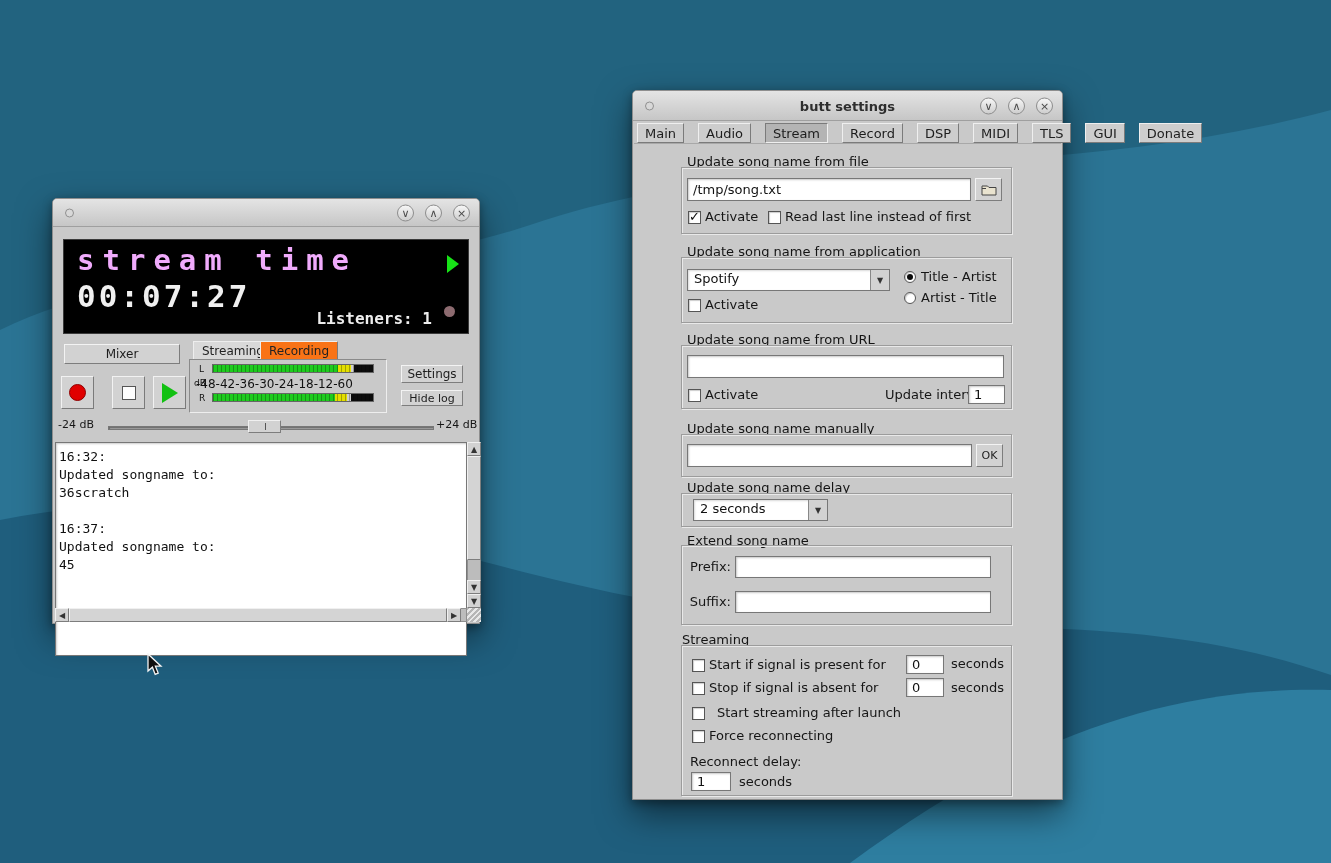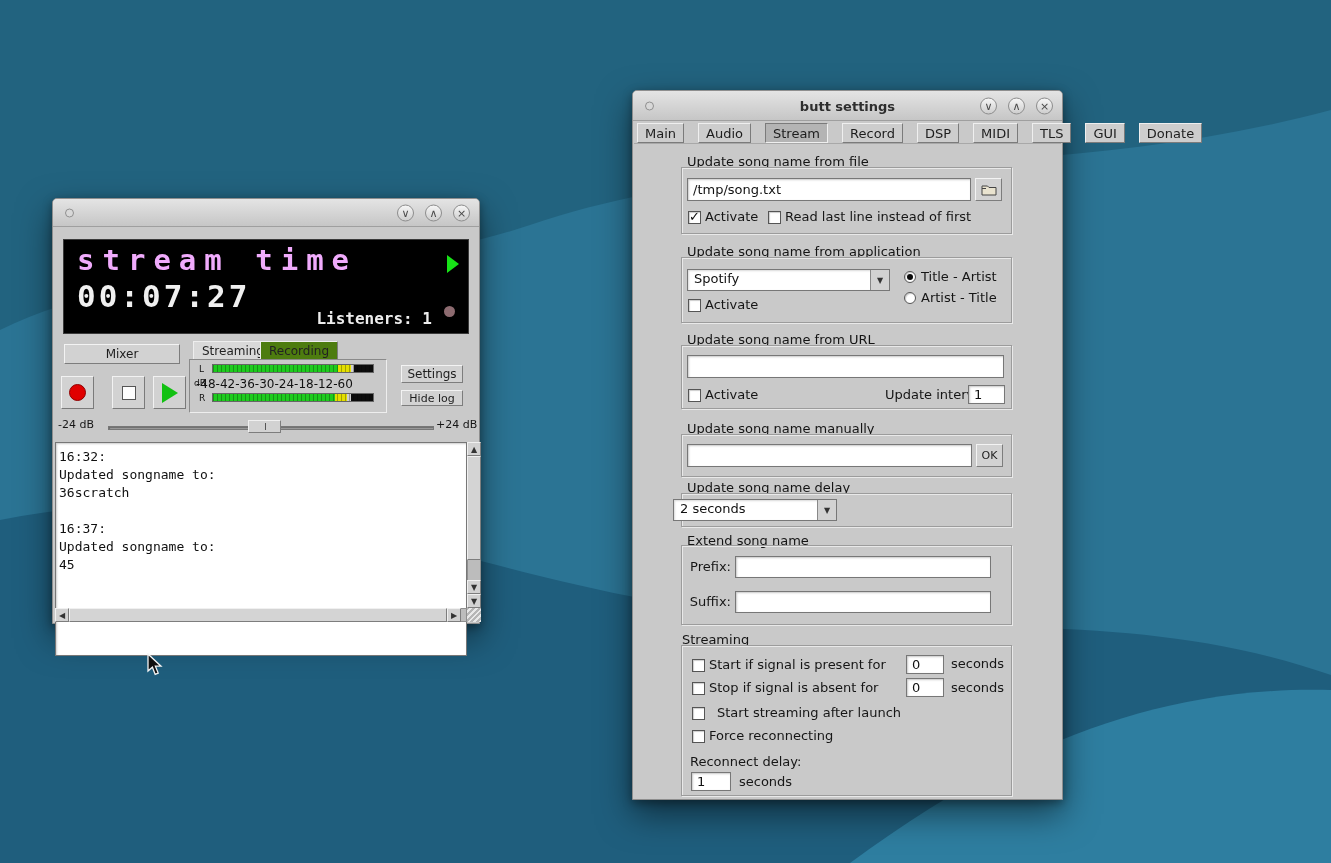--- a/index.html
+++ b/index.html
@@ -46,21 +46,21 @@
   .lcd{position:absolute;left:10px;top:12px;width:406px;height:95px;background:#000;border:1px solid #3a3a3a}
   .lcd-status{position:absolute;left:13px;top:3px;font:bold 29px "DejaVu Sans Mono",monospace;color:#f0abfc;letter-spacing:8px}
   .lcd-time{position:absolute;left:13px;top:38px;font:bold 31px "DejaVu Sans Mono",monospace;color:#f0f0f0;letter-spacing:3px}
   .lcd-listeners{position:absolute;right:36px;bottom:5px;font:bold 16px "DejaVu Sans Mono",monospace;color:#ededed}
   .lcd-play{position:absolute;right:9px;top:15px;width:0;height:0;border-left:12px solid #17e317;
        border-top:9px solid transparent;border-bottom:9px solid transparent}
   .lcd-dot{position:absolute;right:13px;top:66px;width:11px;height:11px;border-radius:50%;background:#8d6b70}
 
   
   .mtab{position:absolute;height:19px;padding:0 8px;font-size:12px;display:flex;align-items:center;
-      border:1px solid;border-color:#eee #7d7d7d #7d7d7d #eee;background:#4d7c0f;color:#222}
+      border:1px solid;border-color:#eee #7d7d7d #7d7d7d #eee;background:#f97316;color:#222}
   .mtab.active{background:#d9d9d9}
 
   .meter-panel{position:absolute;left:136px;top:132px;width:198px;height:54px;background:#c9c9c9;
       border:1px solid;border-color:#8a8a8a #eee #eee #8a8a8a}
   .mlab{position:absolute;font-size:9px;color:#111}
   .bar{position:absolute;left:22px;width:162px;height:9px;border:1px solid #666;
       background:repeating-linear-gradient(to right,rgba(0,0,0,.28) 0 1px,transparent 1px 4px),
       linear-gradient(to right,#1ecb1e 0 78%,#e3de00 78% 86%,#cfcfcf 86% 88%,#0c0c0c 88% 100%)}
   .bar.r{background:repeating-linear-gradient(to right,rgba(0,0,0,.28) 0 1px,transparent 1px 4px),
       linear-gradient(to right,#1ecb1e 0 76%,#e3de00 76% 84%,#cfcfcf 84% 86%,#0c0c0c 86% 100%)}
@@ -251,21 +251,21 @@
   <span class="lbl" style="left:252px;top:296px">Update interval</span>
   <input class="tin" style="left: 335px; top: 294px; width: 37px; height: 19px;" value="1">
 
   <div class="ghead" style="left:54px;top:330px">Update song name manually</div>
   <div class="grp" style="left:48px;top:343px;width:331px;height:43px"></div>
   <input class="tin" style="left: 54px; top: 353px; width: 285px; height: 23px;" value="">
   <div class="btn" style="left:343px;top:353px;width:27px;height:23px;font-size:11px">OK</div>
 
   <div class="ghead" style="left:54px;top:389px">Update song name delay</div>
   <div class="grp" style="left:48px;top:402px;width:331px;height:34px"></div>
-  <div class="dd" style="left:40px;top:408px;width:164px;height:22px">
+  <div class="dd" style="left:60px;top:408px;width:135px;height:22px">
     <span class="dd-text">2 seconds</span>
     <span class="dd-btn">▼</span>
   </div>
 
   <div class="ghead" style="left:54px;top:442px">Extend song name</div>
   <div class="grp" style="left:48px;top:454px;width:331px;height:80px"></div>
   <span class="lbl" style="left:54px;top:468px;width:44px;text-align:right">Prefix:</span>
   <input class="tin" style="left: 102px; top: 465px; width: 256px; height: 22px;" value="">
   <span class="lbl" style="left:54px;top:503px;width:44px;text-align:right">Suffix:</span>
   <input class="tin" style="left: 102px; top: 500px; width: 256px; height: 22px;" value="">

